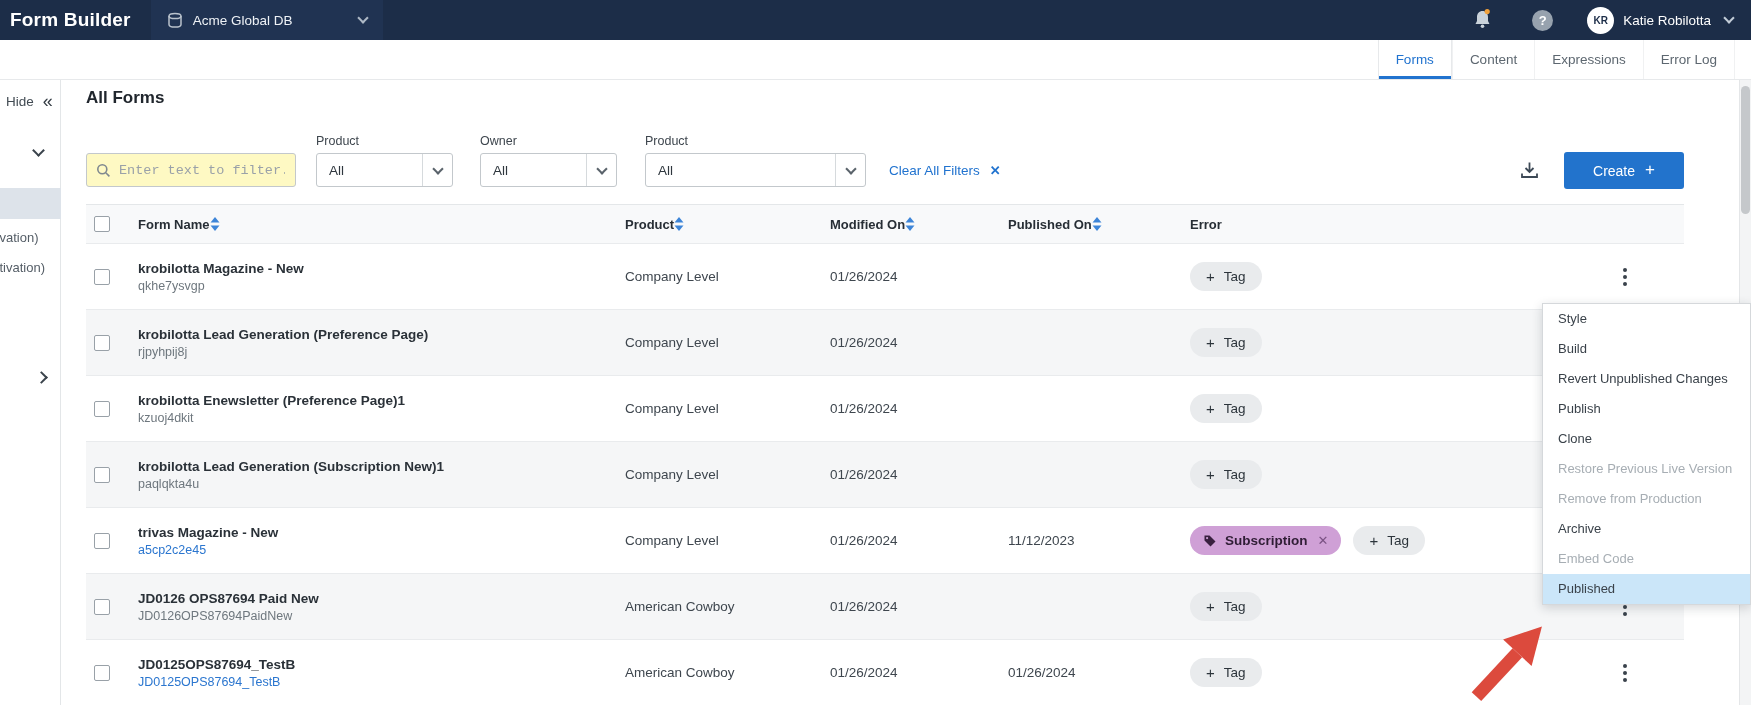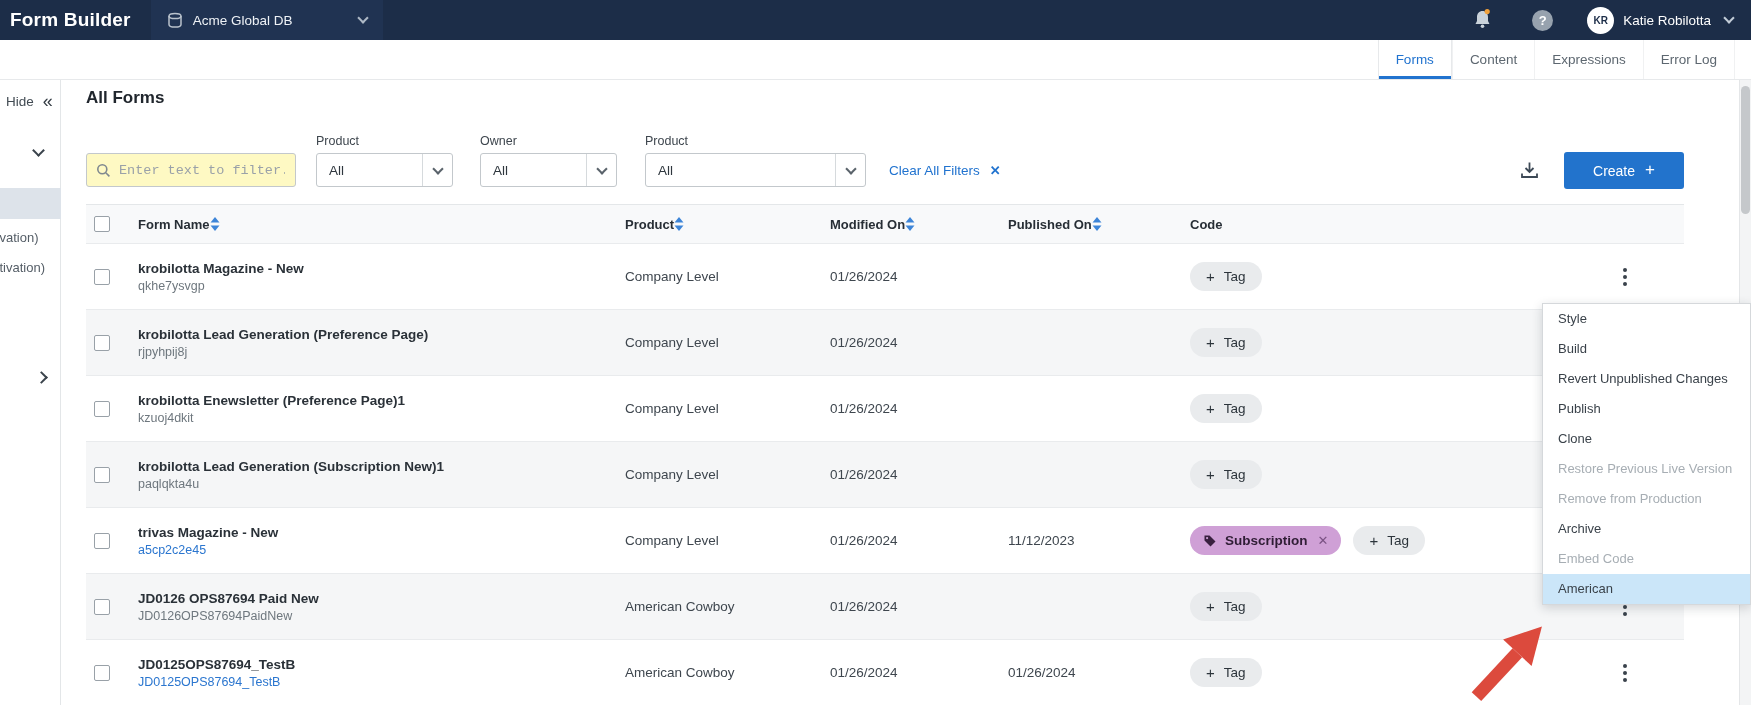--- a/index.html
+++ b/index.html
@@ -247,21 +247,21 @@
             </svg>
         </div>
         <div class="cell c-published">
           <span class="hlabel">Published On</span>
           <svg width="10" height="16" viewBox="0 0 10 16">
               <polygon points="5,1 9.5,6.5 0.5,6.5" fill="#3d85d8"></polygon>
               <polygon points="5,15 0.5,9.5 9.5,9.5" fill="#3d85d8"></polygon>
             </svg>
         </div>
         <div class="cell c-tags">
-          <span class="hlabel">Code</span>
+          <span class="hlabel">Error</span>
         </div>
         <div class="cell c-actions"></div>
       </div>
 
       <div class="trow tbody-row">
         <div class="cell c-check">
             <input type="checkbox" class="checkbox" style="">
           </div>
         <div class="cell c-name name-col">
           <div class="fname">krobilotta Magazine - New</div>
@@ -497,21 +497,21 @@
   <div class="ctx-menu">
     <div class="ctx-item">Style</div>
     <div class="ctx-item">Build</div>
     <div class="ctx-item">Revert Unpublished Changes</div>
     <div class="ctx-item">Publish</div>
     <div class="ctx-item">Clone</div>
     <div class="ctx-item dis">Restore Previous Live Version</div>
     <div class="ctx-item dis">Remove from Production</div>
     <div class="ctx-item">Archive</div>
     <div class="ctx-item dis">Embed Code</div>
-    <div class="ctx-item hl">American</div>
+    <div class="ctx-item hl">Published</div>
   </div>
 
   <svg class="annot-arrow" width="120" height="107" viewBox="0 0 120 107">
     <g transform="rotate(-47 60 58)" fill="#dc4a3d">
       <rect x="4" y="51" width="60" height="13"></rect>
       <polygon points="64,38 64,77 100,57.5"></polygon>
     </g>
   </svg>
 
   <div class="scrollbar">

